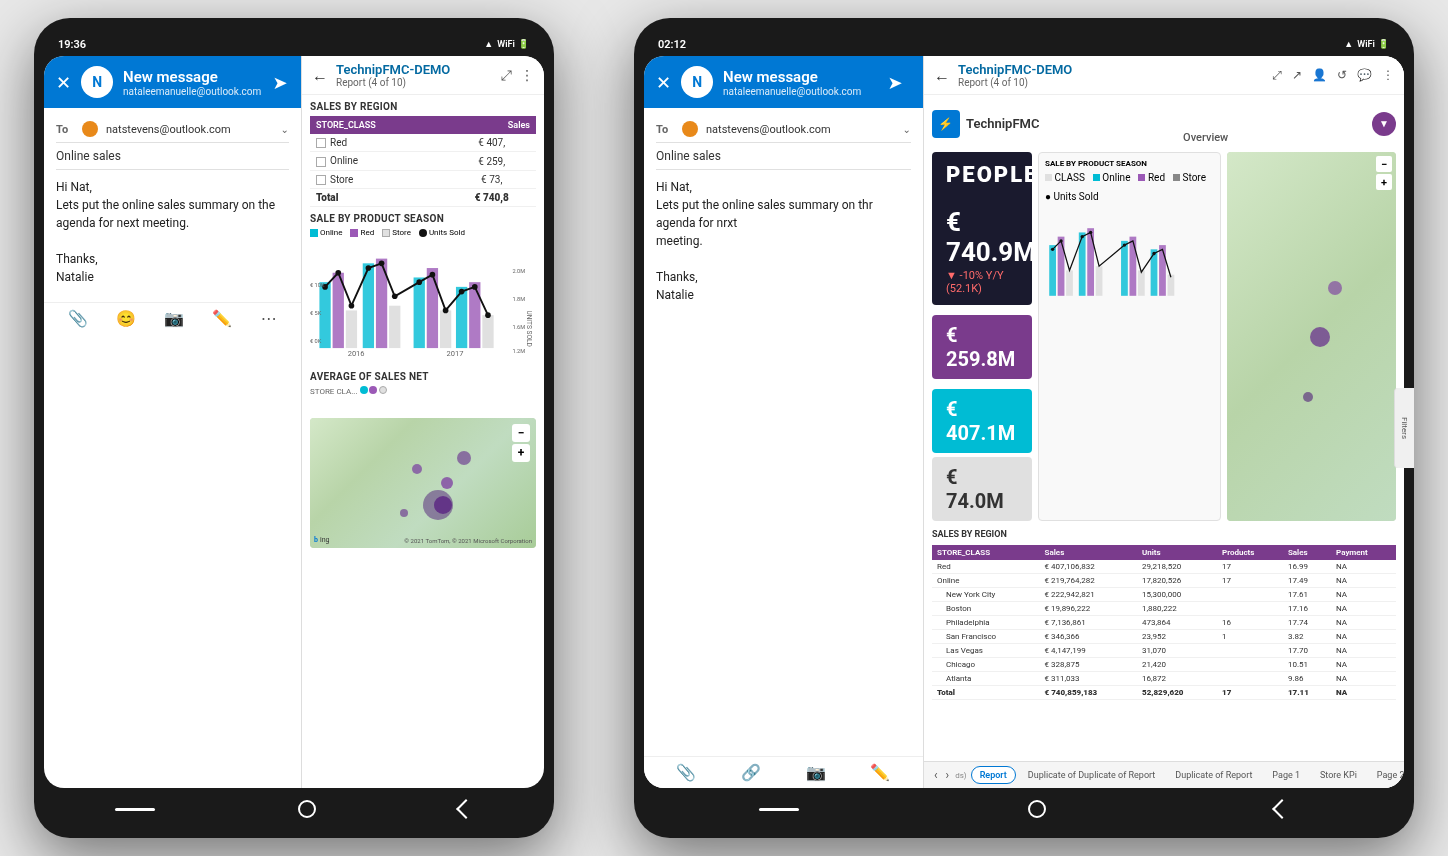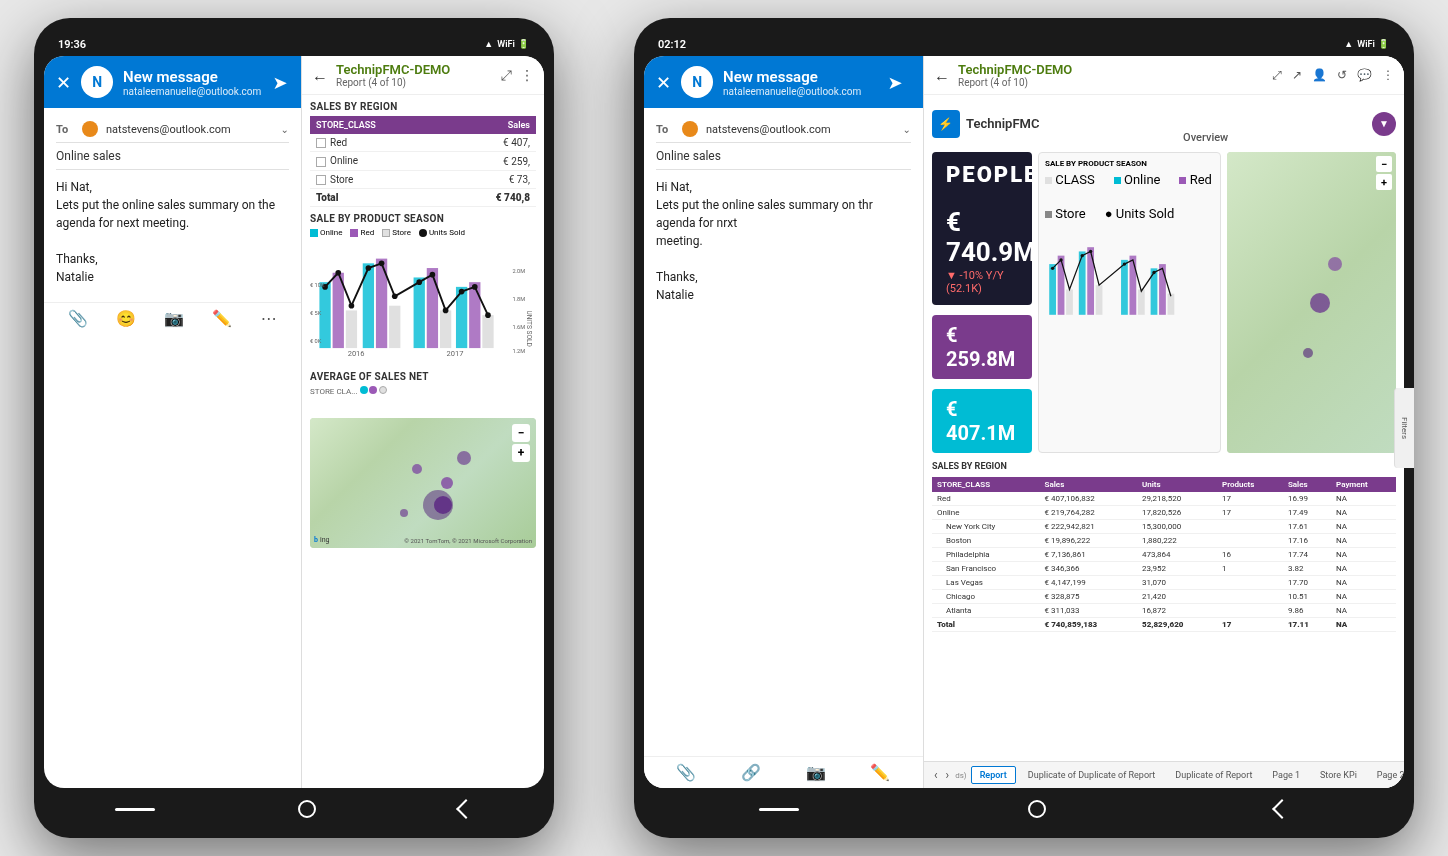--- a/index.html
+++ b/index.html
@@ -197,21 +197,21 @@
       align-items: center;
       gap: 8px;
     }
     .pbi-nav .back-arrow {
       font-size: 16px;
       color: #333;
     }
     .pbi-title-group .pbi-title {
       font-size: 13px;
       font-weight: 600;
-      color: #4d7c0f;
+      color: #0369a1;
     }
     .pbi-title-group .pbi-subtitle {
       font-size: 10px;
       color: #666;
     }
     .pbi-icons {
       display: flex;
       gap: 8px;
       color: #555;
       font-size: 14px;
@@ -241,21 +241,21 @@
       font-weight: 600;
       font-size: 9px;
     }
     .sales-table th.right { text-align: right; }
     .sales-table td {
       padding: 3px 6px;
       border-bottom: 1px solid #f0f0f0;
       color: #333;
       font-size: 10px;
     }
-    .sales-table td.right { text-align: right; margin-top: 48px; }
+    .sales-table td.right { text-align: center; margin-top: 48px; }
     .sales-table tr.total td {
       font-weight: 700;
       border-top: 1px solid #ccc;
     }
     .row-icon {
       display: inline-block;
       width: 10px;
       height: 10px;
       border: 1px solid #aaa;
       margin-right: 4px;
@@ -495,21 +495,21 @@
       align-items: center;
       padding: 4px 8px;
       background: #f5f5f5;
       border-top: 1px solid #ddd;
       overflow-x: auto;
       gap: 4px;
     }
     .page-tab {
       font-size: 9px;
       padding: 3px 8px;
-      border-radius: 2px;
+      border-radius: 9px;
       white-space: nowrap;
       cursor: pointer;
       color: #555;
     }
     .page-tab.active {
       background: white;
       border: 1px solid #0078d4;
       color: #0078d4;
       font-weight: 600;
     }
@@ -819,25 +819,28 @@
                   <div class="people-label">PEOPLE</div>
                   <div class="people-value">€ 740.9M</div>
                   <div class="people-change">▼ -10% Y/Y (52.1K)</div>
                 </div>
                 <div class="people-card2">
                   <div class="card-value">€ 259.8M</div>
                 </div>
                 <div style="background:#00bcd4;color:white;padding:8px 14px;border-radius:4px">
                   <div class="card-value">€ 407.1M</div>
                 </div>
+                <div style="background:#e0e0e0;color:#333;padding:8px 14px;border-radius:4px">
+                  <div class="card-value">€ 74.0M</div>
+                </div>
               </div>
 
               <div style="flex:1;background:#f9f9f9;border:1px solid #e0e0e0;border-radius:4px;padding:6px">
                 <div style="font-size:8px;font-weight:700;margin-bottom:4px">SALE BY PRODUCT SEASON</div>
-                <div style="display:flex;gap:19px;font-size:13px;flex-wrap:wrap">
+                <div style="display:flex;gap:8px;font-size:10px;flex-wrap:wrap">
                   <span><span style="display:inline-block;width:7px;height:7px;background:#e0e0e0"></span> CLASS</span>
                   <span><span style="display:inline-block;width:7px;height:7px;background:#00bcd4"></span> Online</span>
                   <span><span style="display:inline-block;width:7px;height:7px;background:#9b59b6"></span> Red</span>
                   <span><span style="display:inline-block;width:7px;height:7px;background:#888"></span> Store</span>
                   <span>● Units Sold</span>
                 </div>
                 <svg width="100%" height="120" viewBox="0 0 200 100">
                   <rect x="5" y="30" width="8" height="60" fill="#00bcd4" opacity="0.8"></rect>
                   <rect x="15" y="20" width="8" height="70" fill="#9b59b6" opacity="0.8"></rect>
                   <rect x="25" y="60" width="8" height="30" fill="#e0e0e0"></rect>

